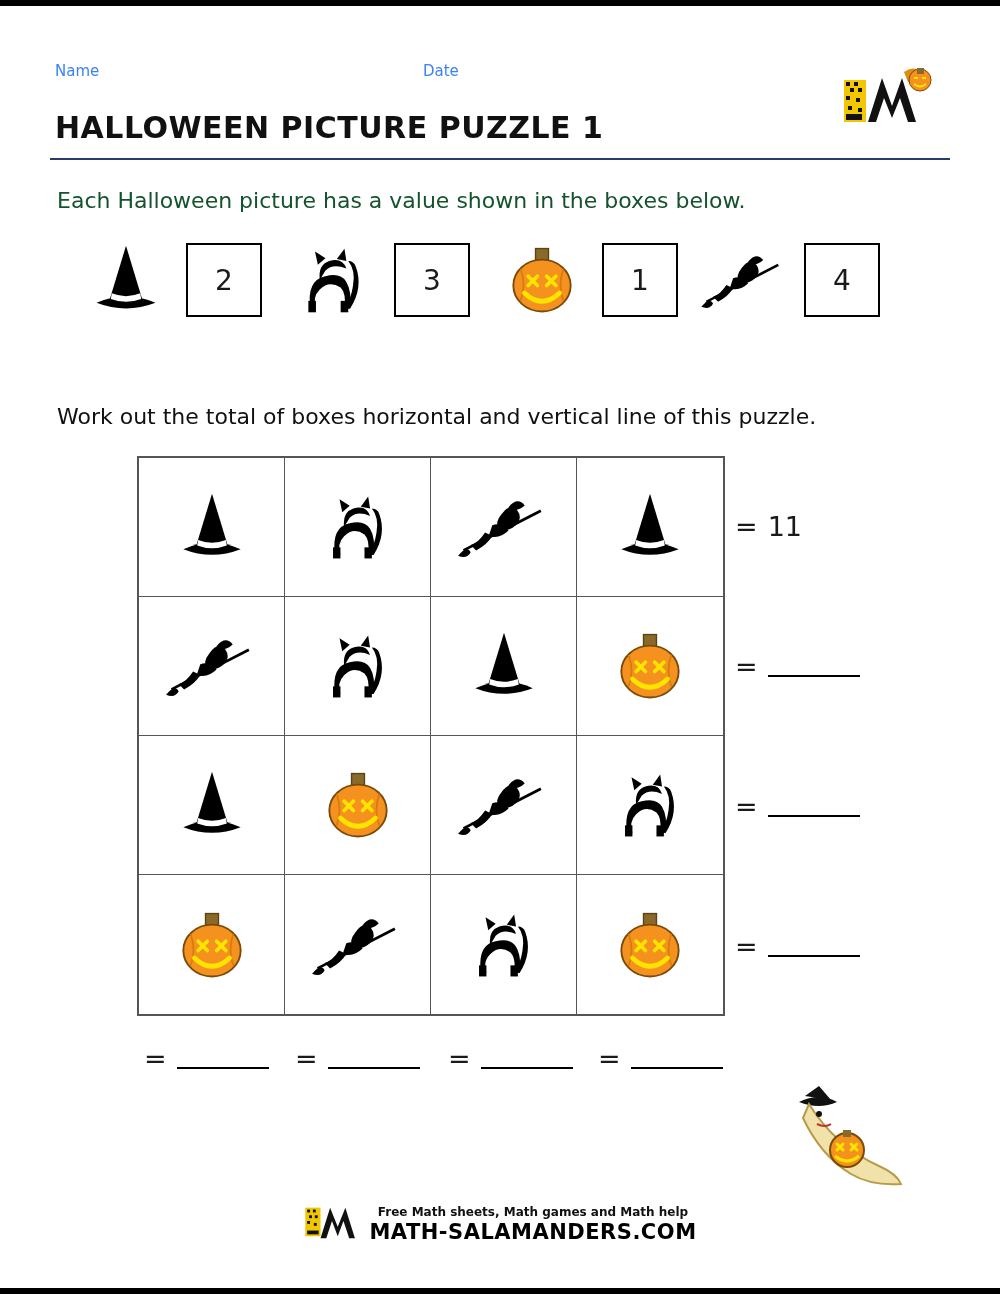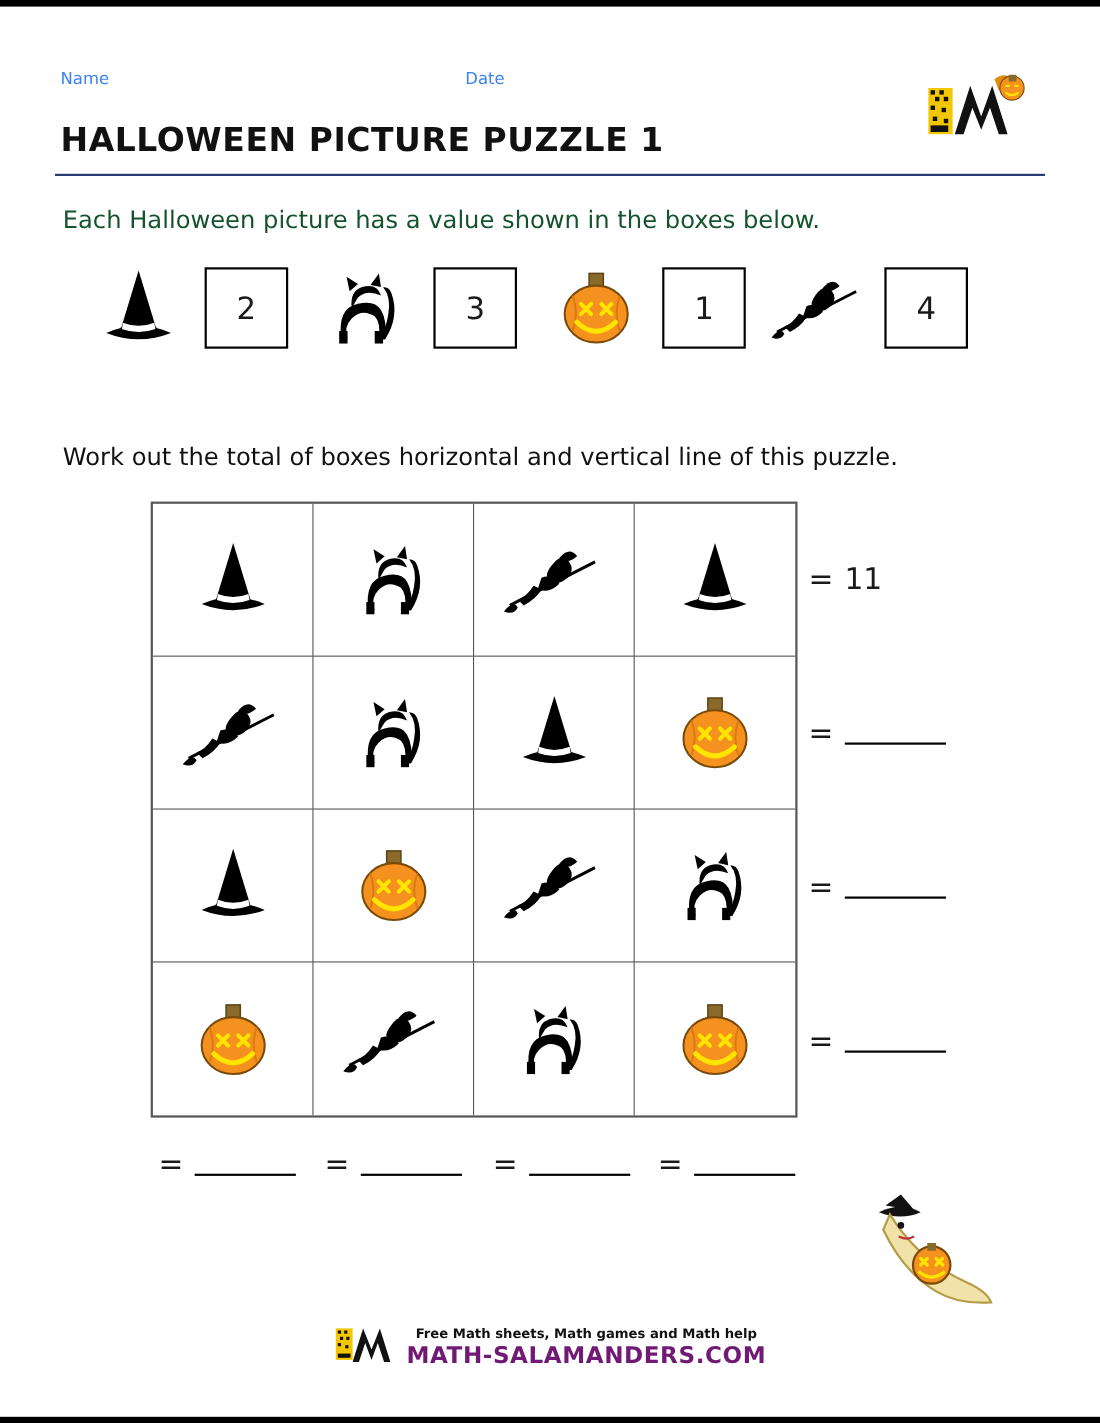--- a/index.html
+++ b/index.html
@@ -177,21 +177,21 @@
   }
   .footer-line1 {
     font-size: 12px;
     font-weight: bold;
     color: #111;
   }
   .footer-line2 {
     font-size: 21px;
     font-weight: bold;
     letter-spacing: 0.5px;
-    color: #701a75;
+    color: #000000;
     font-family: "DejaVu Sans", sans-serif;
   }
   .logo-top {
     position: absolute;
     top: 60px;
     right: 62px;
     width: 96px;
     height: 64px;
   }
   .corner-art {

